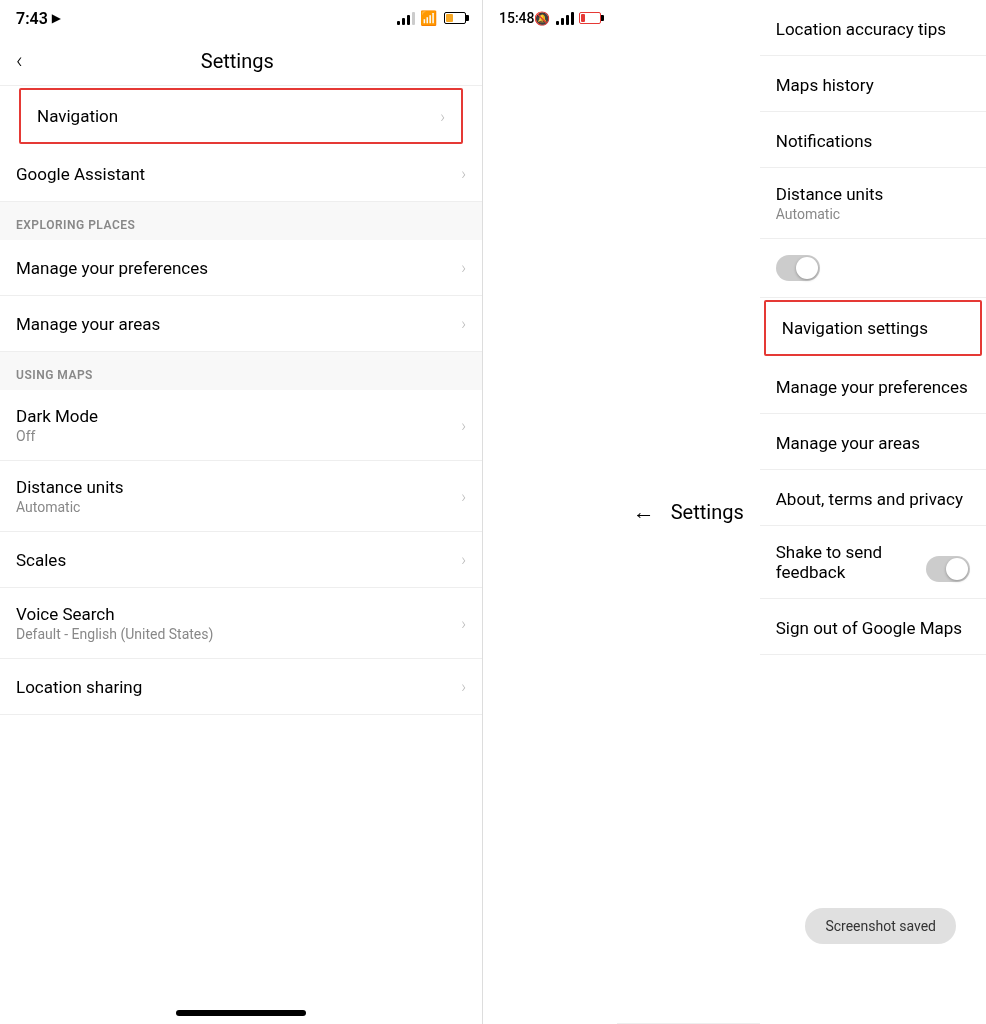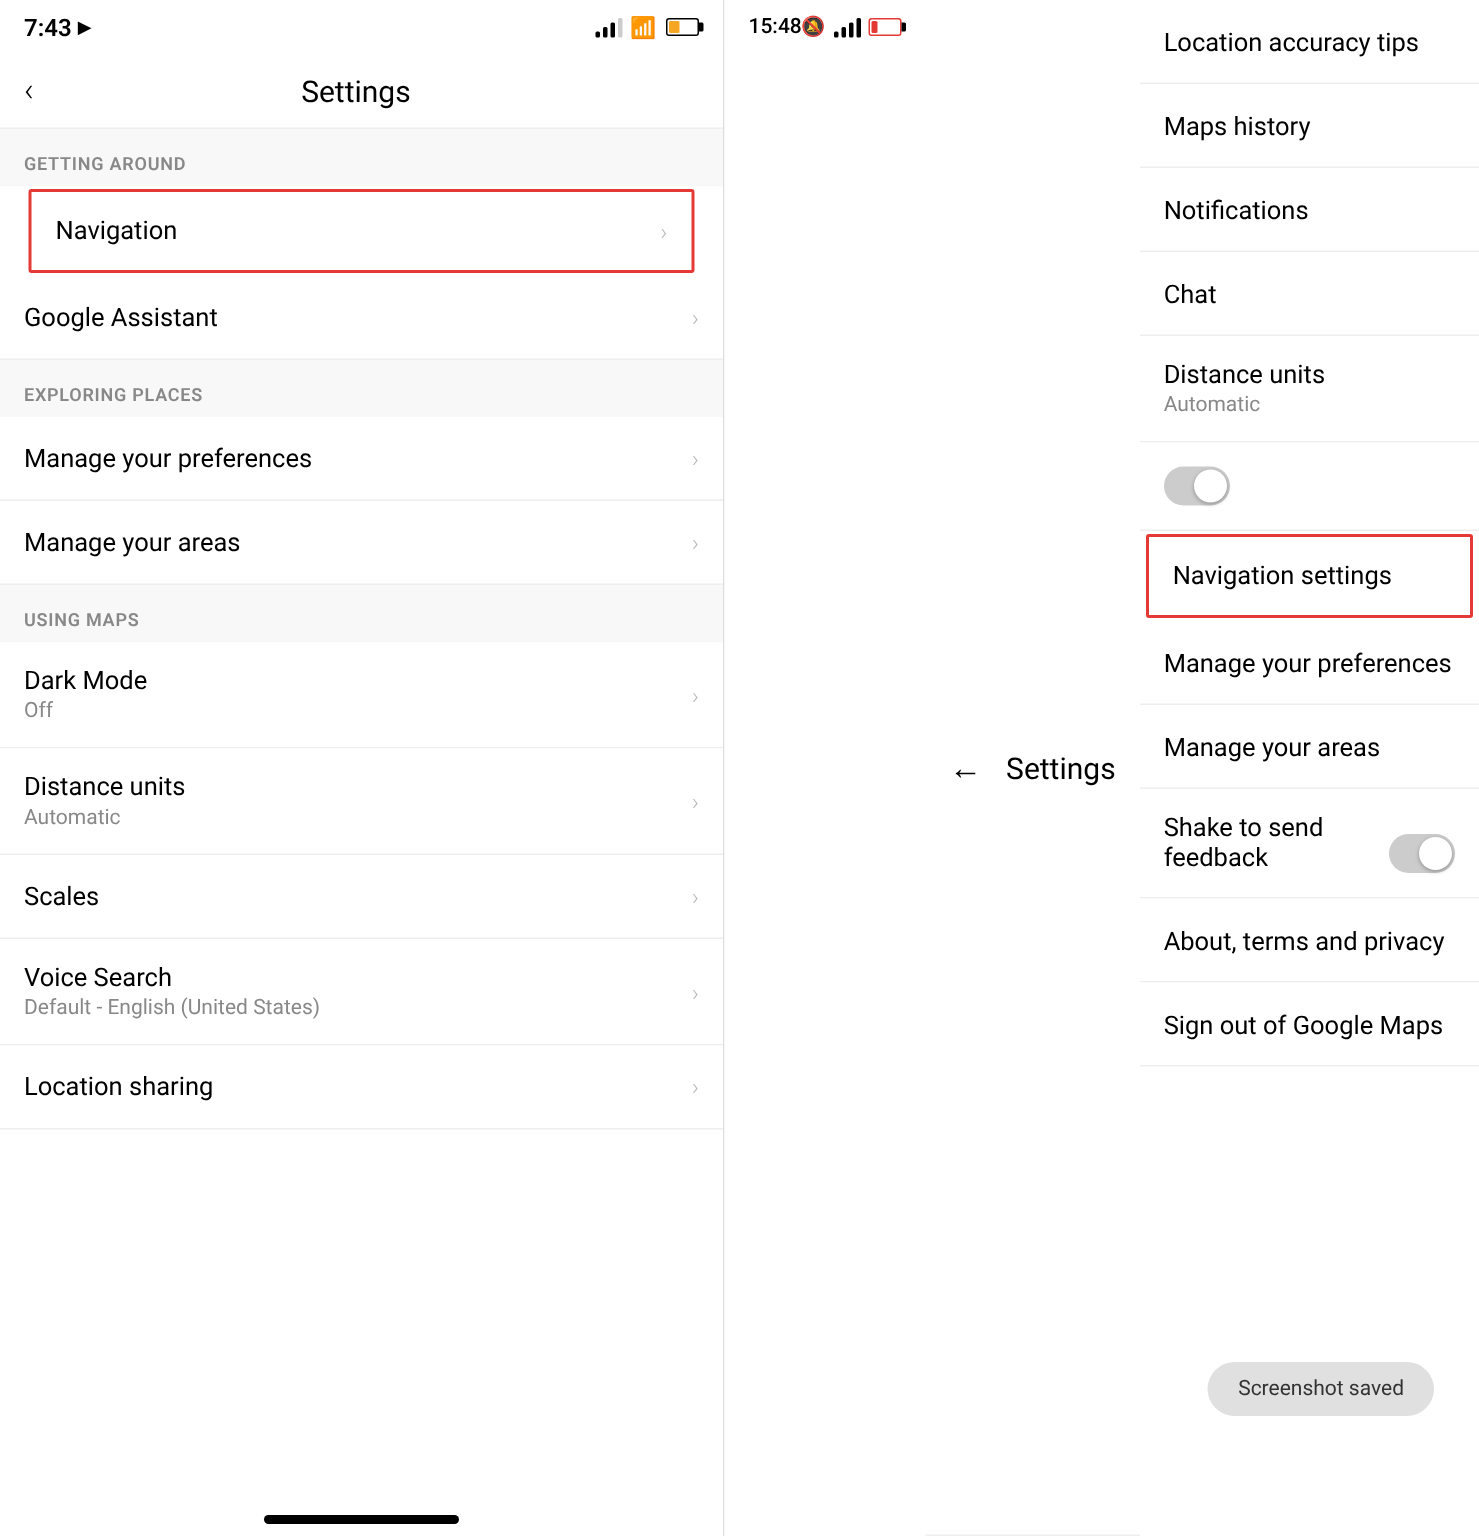--- a/index.html
+++ b/index.html
@@ -297,21 +297,20 @@
     </div>
   </div>
 
   <div class="header-left">
     <span class="back-btn">‹</span>
     <span class="header-title">Settings</span>
   </div>
 
   <div class="settings-list">
 
-    <div class="section-header">GETTING AROUND</div>
 
     <div class="settings-item highlighted">
       <div class="item-content">
         <span class="item-label">Navigation</span>
       </div>
       <span class="chevron">›</span>
     </div>
 
     <div class="settings-item">
       <div class="item-content">
@@ -416,25 +415,20 @@
         <span class="item-label">Maps history</span>
       </div>
     </div>
 
     <div class="settings-item-right">
       <div class="item-content">
         <span class="item-label">Notifications</span>
       </div>
     </div>
 
-    <div class="settings-item-right">
-      <div class="item-content">
-        <span class="item-label">Chat</span>
-      </div>
-    </div>
 
     <div class="settings-item-right">
       <div class="item-content">
         <span class="item-label">Distance units</span>
         <span class="item-sublabel">Automatic</span>
       </div>
     </div>
 
     <div class="settings-item-right">
       <div class="toggle"></div>
@@ -453,34 +447,34 @@
       </div>
     </div>
 
     <div class="settings-item-right">
       <div class="item-content">
         <span class="item-label">Manage your areas</span>
       </div>
     </div>
 
     <div class="settings-item-right">
+      <div class="item-content">
+        <span class="item-label">About, terms and privacy</span>
+      </div>
+    </div>
+
+    <div class="settings-item-right">
       <div class="item-content" style="flex:1;">
         <span class="item-label">Shake to send feedback</span>
       </div>
       <div class="toggle"></div>
     </div>
 
     <div class="settings-item-right">
       <div class="item-content">
-        <span class="item-label">About, terms and privacy</span>
-      </div>
-    </div>
-
-    <div class="settings-item-right">
-      <div class="item-content">
         <span class="item-label">Sign out of Google Maps</span>
       </div>
     </div>
 
   </div>
 
   <div class="screenshot-saved-toast">Screenshot saved</div>
 </div>
 
 </body></html>

